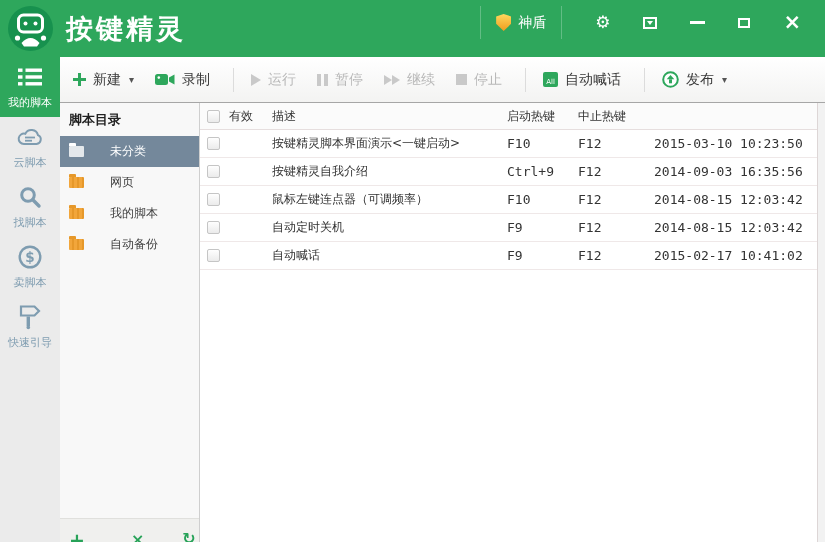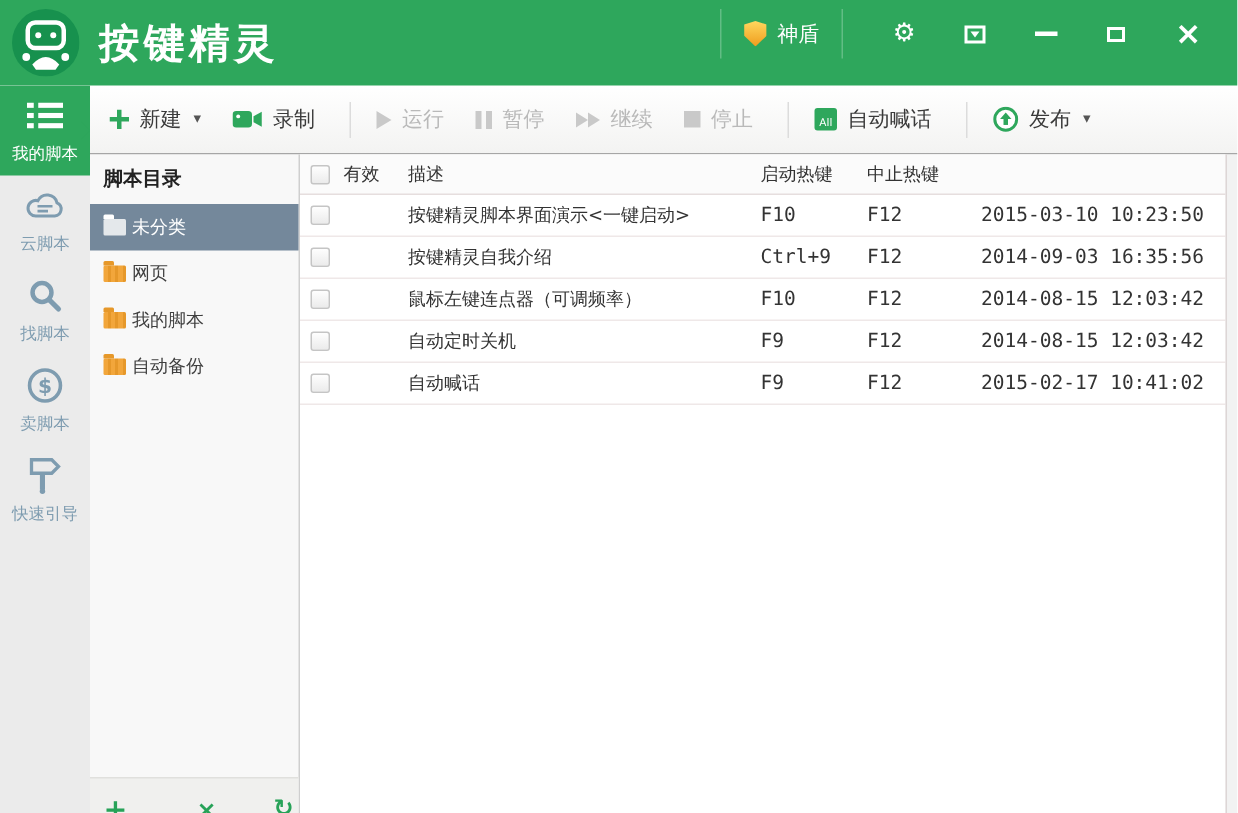--- a/index.html
+++ b/index.html
@@ -50,21 +50,21 @@
   .ico-resume i { width:0; height:0; border:5px solid transparent; border-left:8px solid #c9c9c9; border-right:0; }
   .ico-stop { width:11px; height:11px; background:#c9c9c9; }
   .ico-stopall { width:15px; height:15px; background:#2ea75c; border-radius:2px; color:#fff; font-size:7px;
     display:flex; align-items:flex-end; justify-content:center; padding-bottom:1px; }
 
   
   .content-row { flex:1; display:flex; min-height:0; }
 
   .folders { width:140px; background:#f8f8f8; border-right:1px solid #cfcfcf; position:relative; flex:0 0 auto; }
   .folders-title { height:33px; line-height:34px; padding-left:9px; font-weight:bold; font-size:13px; color:#222; }
-  .folder-item { height:31px; display:flex; align-items:center; gap:4px; padding-left:9px; font-size:12px; color:#3f3f3f; cursor:pointer;font-family:Liberation Serif, serif; }
+  .folder-item { height:31px; display:flex; align-items:center; gap:26px; padding-left:9px; font-size:12px; color:#3f3f3f; cursor:pointer;font-family:Liberation Serif, serif; }
   .folder-item.selected { background:#74889b; color:#fff; }
   .folder-ico { width:15px; height:11px; position:relative; border-radius:1px; flex:0 0 auto;
     background:repeating-linear-gradient(90deg,#f2a63b 0 3px,#e6982a 3px 5px); }
   .folder-ico::before { content:''; position:absolute; top:-3px; left:0; width:7px; height:3px; background:#e6982a; border-radius:1px 1px 0 0; }
   .folder-item.selected .folder-ico { background:#e4e8eb; }
   .folder-item.selected .folder-ico::before { background:#fff; }
   .folders-footer { position:absolute; bottom:0; left:0; right:0; height:24px; background:#f0f0ee;
     border-top:1px solid #e0e0dd; overflow:hidden; display:flex; align-items:flex-start; padding-left:9px; }
   .ffoot-ico { color:#27a258; font-weight:bold; line-height:1; margin-top:12px; cursor:pointer; }
   .ffoot-add { font-size:19px; margin-right:46px; }

